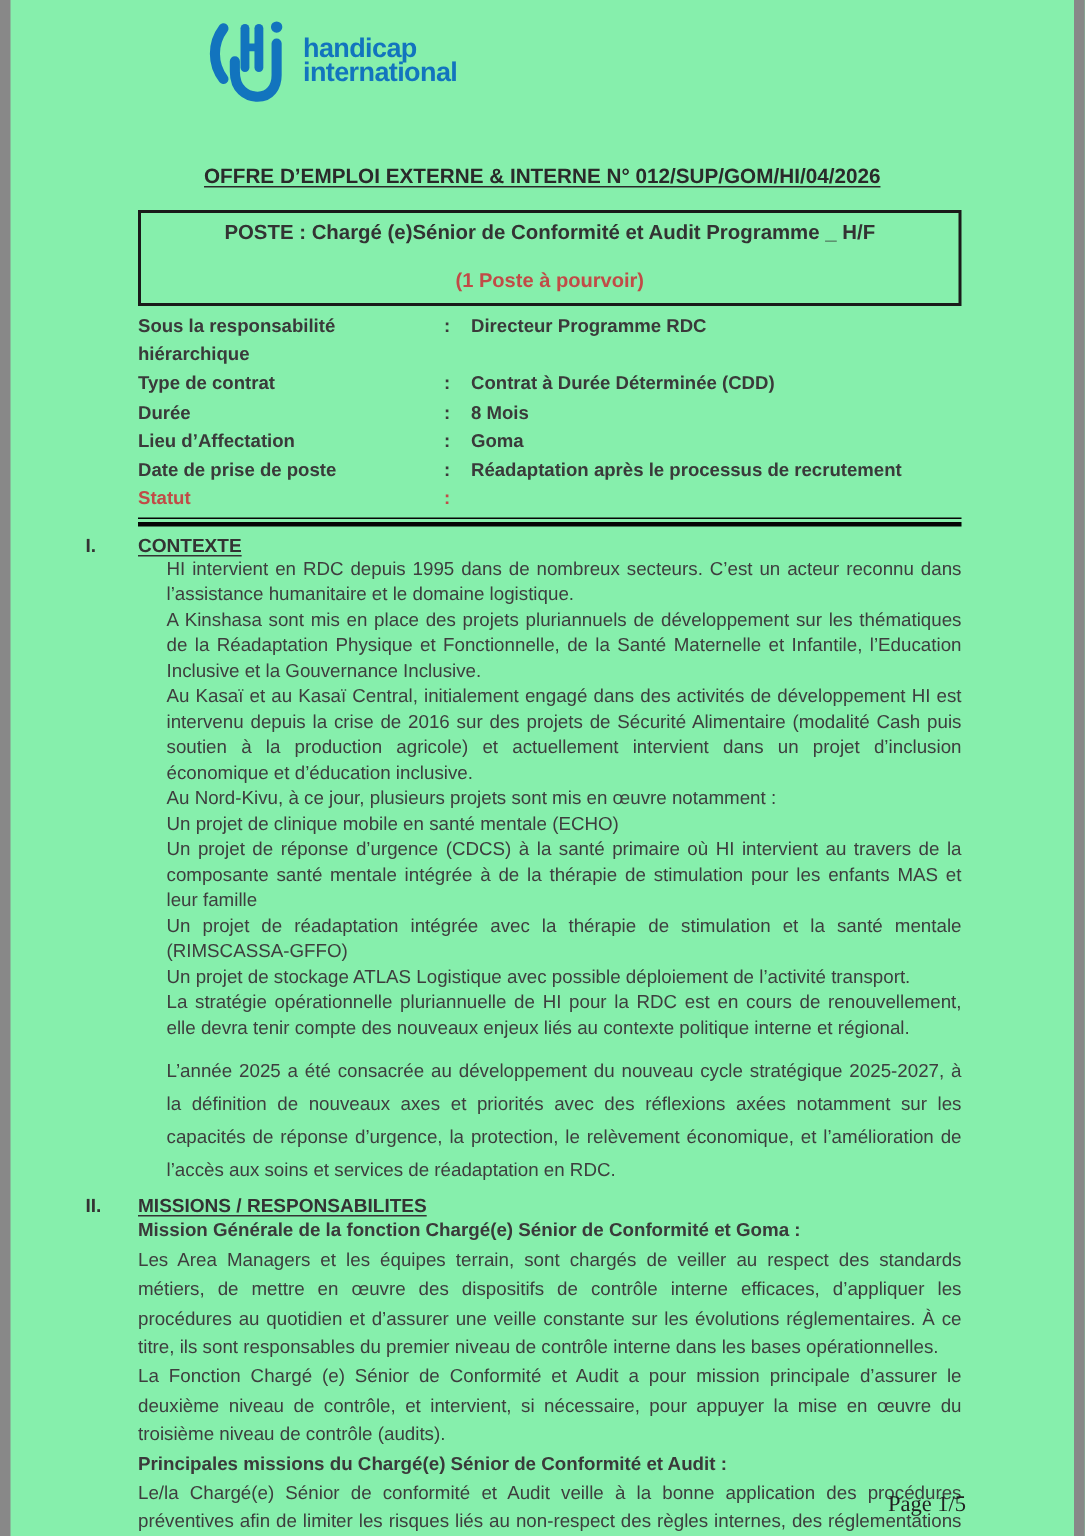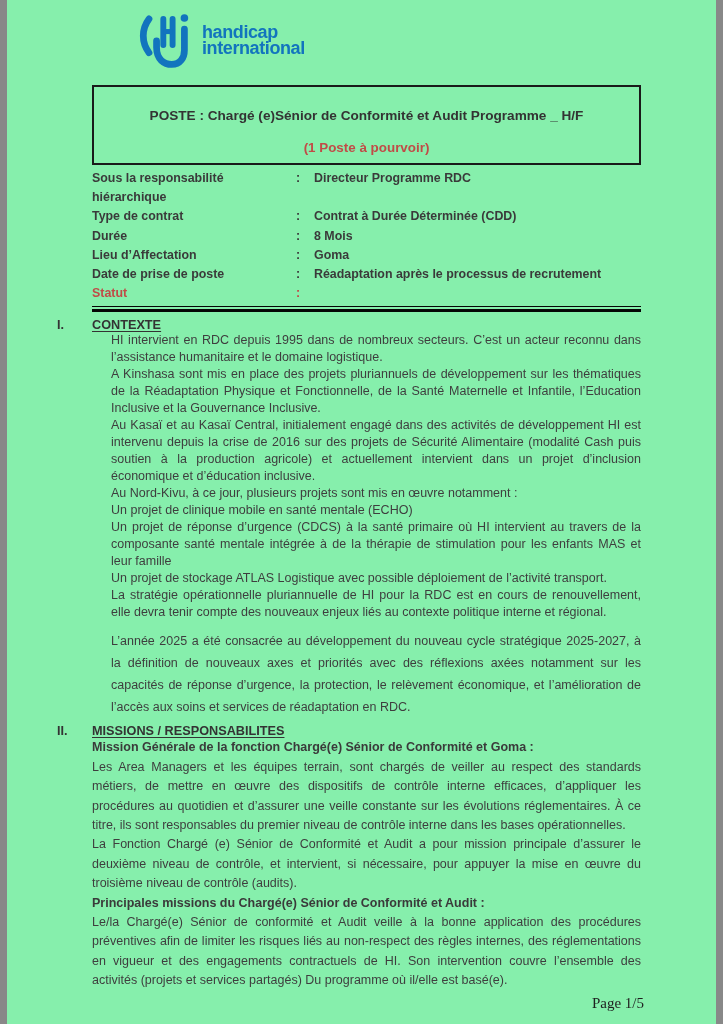--- a/index.html
+++ b/index.html
@@ -15,21 +15,21 @@
     font-size:18px;line-height:16.5px;letter-spacing:-0.4px;color:#1274be;}
   
   .doc-title{
     margin:40px 0 0 0;text-align:center;font-size:13.8px;font-weight:bold;color:#2a2a2a;
     text-decoration:underline;text-underline-offset:2px;
   }
   
   .content{margin:0 75px 0 50px;}
   .indent{margin-left:35px;}
   
-  .poste-box{margin-top:15px;border:2px solid #1a1a1a;padding:19px 6px 5px 6px;text-align:center;}
+  .poste-box{margin-top:15px;border:2px solid #1a1a1a;padding:3px 6px 5px 6px;text-align:center;}
   .poste-title{font-size:13.6px;font-weight:bold;color:#333;line-height:20px;}
   .poste-sub{font-size:13.4px;font-weight:bold;color:#c14b47;line-height:20px;margin-top:12px;}
   
   .details{margin-top:4px;}
   .detail-row{display:grid;grid-template-columns:204px 18px 1fr;
     font-size:12.4px;font-weight:bold;line-height:19.2px;color:#3a3a3a;}
   .d-colon::before{content:":";}
   .detail-row.red{color:#c14b47;}
   
   .thick-rule{margin-top:3px;height:2px;border-top:1.5px solid #050505;border-bottom:3px solid #050505;}
@@ -65,20 +65,21 @@
         <line x1="41" y1="10" x2="41" y2="41" stroke-width="7" stroke-linecap="round"></line>
         <line x1="30" y1="25" x2="41" y2="25" stroke-width="6"></line>
       </svg>
     </span>
     <span class="logo-text">
       <span>handicap</span>
       <span>international</span>
     </span>
   </header>
 
+  <h1 class="doc-title">OFFRE D’EMPLOI EXTERNE &amp; INTERNE N° 012/SUP/GOM/HI/04/2026</h1>
 
   <div class="content">
 
     <div class="indent">
       <section class="poste-box">
         <div class="poste-title">POSTE : Chargé (e)Sénior de Conformité et Audit Programme _ H/F</div>
         <div class="poste-sub">(1 Poste à pourvoir)</div>
       </section>
 
       <div class="details">
@@ -121,20 +122,21 @@
         <span class="sec-num">I.</span>
         <h2 class="sec-title">CONTEXTE</h2>
       </div>
       <div class="sec-body s1">
           <p class="para">HI intervient en RDC depuis 1995 dans de nombreux secteurs. C’est un acteur reconnu dans l’assistance humanitaire et le domaine logistique.</p>
           <p class="para">A Kinshasa sont mis en place des projets pluriannuels de développement sur les thématiques de la Réadaptation Physique et Fonctionnelle, de la Santé Maternelle et Infantile, l’Education Inclusive et la Gouvernance Inclusive.</p>
           <p class="para">Au Kasaï et au Kasaï Central, initialement engagé dans des activités de développement HI est intervenu depuis la crise de 2016 sur des projets de Sécurité Alimentaire (modalité Cash puis soutien à la production agricole) et actuellement intervient dans un projet d’inclusion économique et d’éducation inclusive.</p>
           <p class="para">Au Nord-Kivu, à ce jour, plusieurs projets sont mis en œuvre notamment :</p>
           <p class="para">Un projet de clinique mobile en santé mentale (ECHO)</p>
           <p class="para">Un projet de réponse d’urgence (CDCS) à la santé primaire où HI intervient au travers de la composante santé mentale intégrée à de la thérapie de stimulation pour les enfants MAS et leur famille</p>
+          <p class="para">Un projet de réadaptation intégrée avec la thérapie de stimulation et la santé mentale (RIMSCASSA-GFFO)</p>
           <p class="para">Un projet de stockage ATLAS Logistique avec possible déploiement de l’activité transport.</p>
           <p class="para">La stratégie opérationnelle pluriannuelle de HI pour la RDC est en cours de renouvellement, elle devra tenir compte des nouveaux enjeux liés au contexte politique interne et régional.</p>
           <p class="para gap wide">L’année 2025 a été consacrée au développement du nouveau cycle stratégique 2025-2027, à la définition de nouveaux axes et priorités avec des réflexions axées notamment sur les capacités de réponse d’urgence, la protection, le relèvement économique, et l’amélioration de l’accès aux soins et services de réadaptation en RDC.</p>
         </div>
     </section>
 
     <section class="doc-section">
       <div class="sec-head">
         <span class="sec-num">II.</span>
         <h2 class="sec-title">MISSIONS / RESPONSABILITES</h2>

